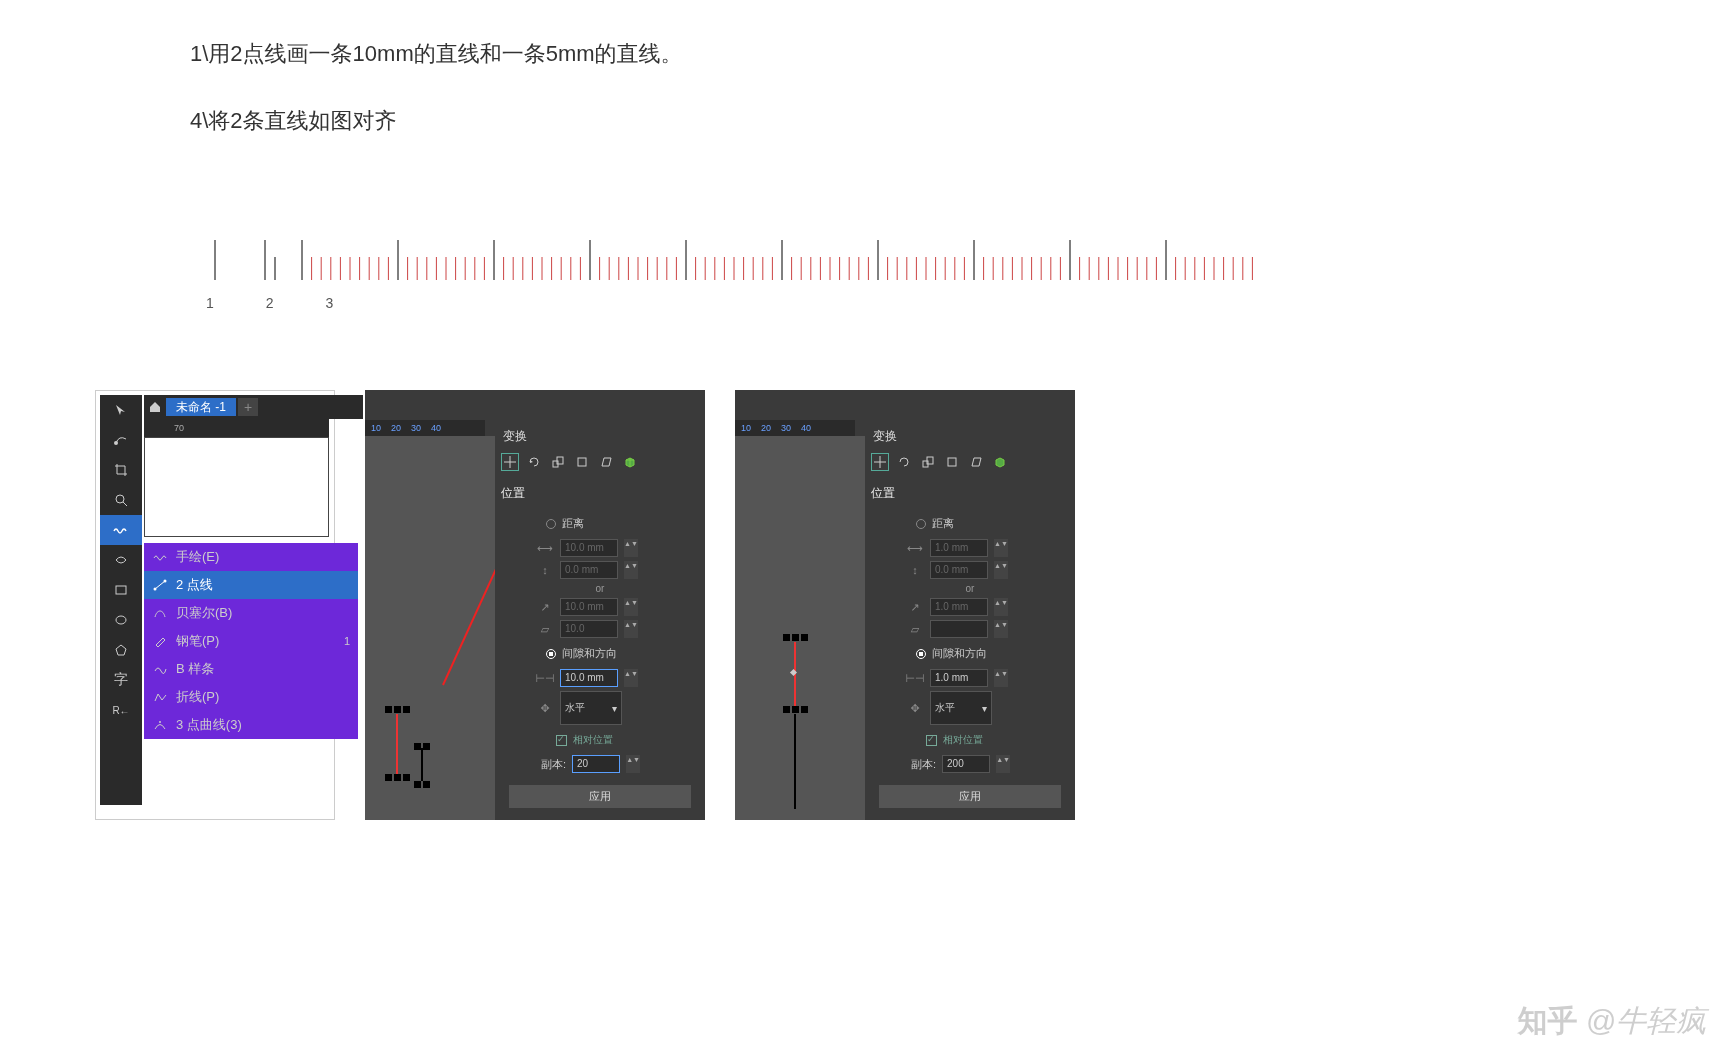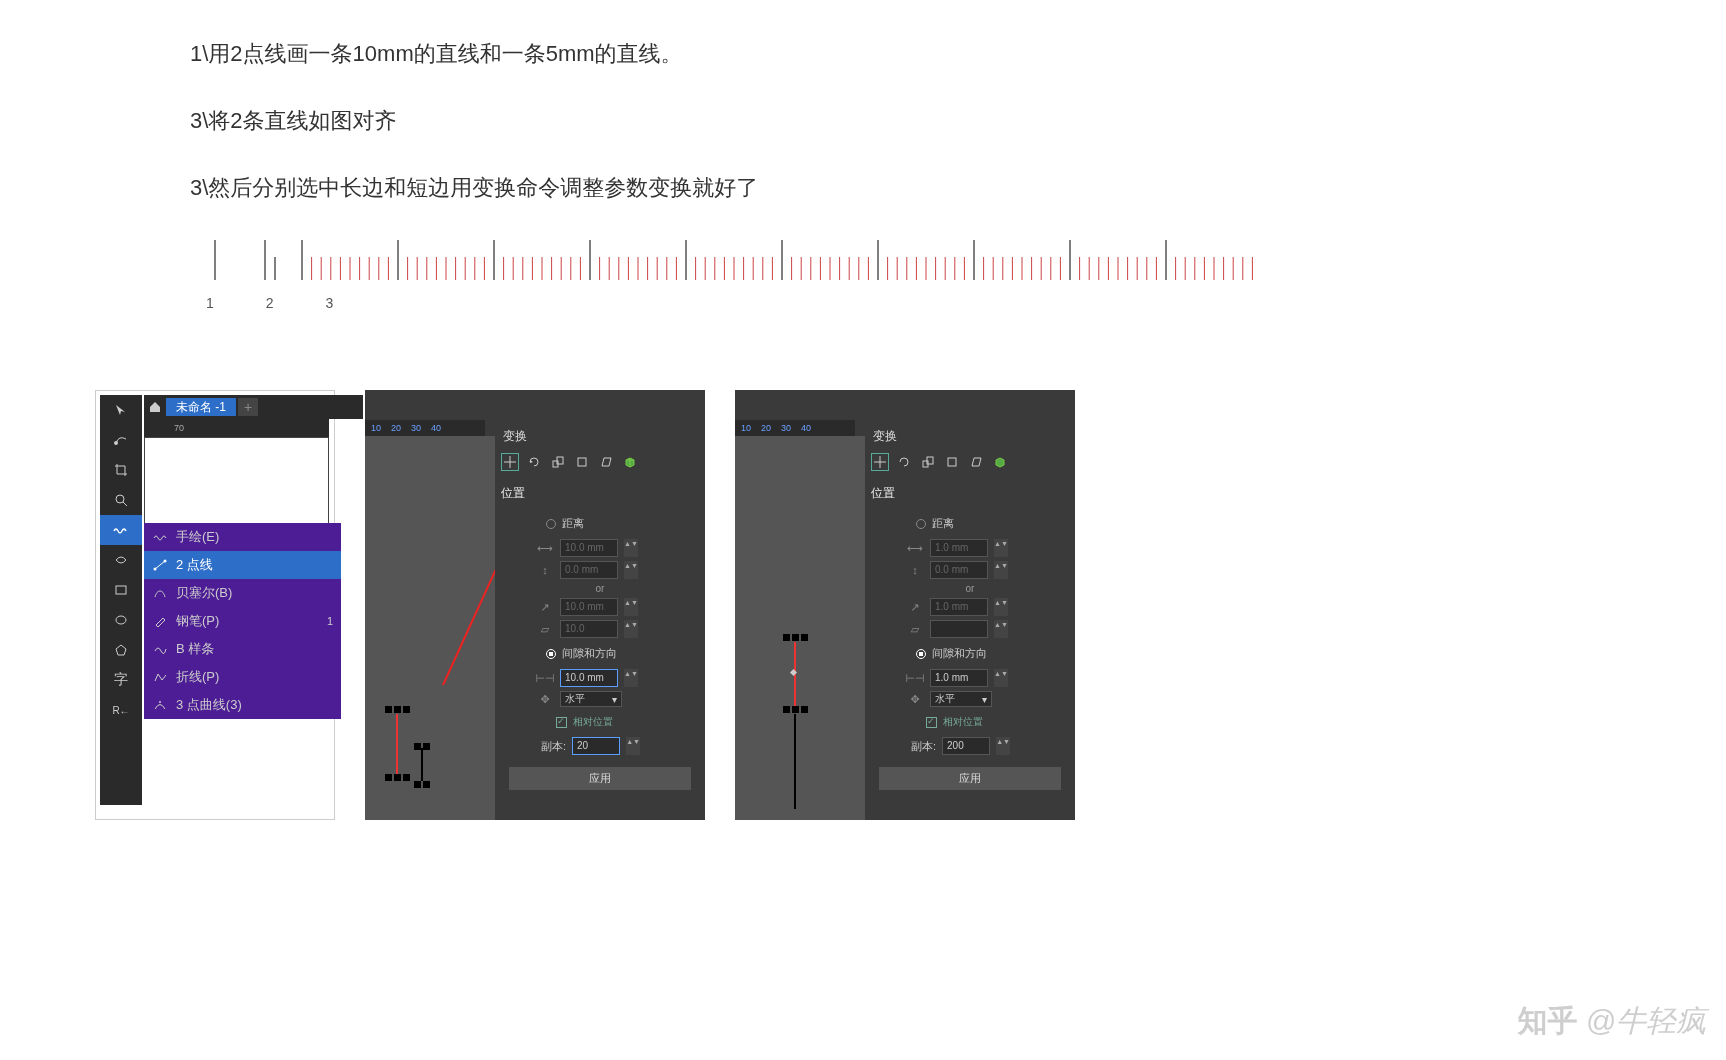--- a/index.html
+++ b/index.html
@@ -20,21 +20,21 @@
   .toolbox-wrap { width: 240px; height: 430px; border: 1px solid #ccc; background: #fff; position: relative; }
   .toolbox-col { position: absolute; left: 4px; top: 4px; width: 42px; height: 410px; background: #2a2a2a; display: flex; flex-direction: column; }
   .tool-icon { width: 42px; height: 30px; display: flex; align-items: center; justify-content: center; color: #ccc; font-size: 14px; cursor: pointer; }
   .tool-icon.active { background: #2d6ec8; }
   .tab-bar { position: absolute; left: 48px; top: 4px; height: 24px; background: #2a2a2a; width: 219px; display: flex; align-items: center; }
   .tab-home { width: 22px; height: 22px; display: flex; align-items: center; justify-content: center; color: #ccc; }
   .tab-active { background: #2d6ec8; color: #fff; font-size: 12px; padding: 3px 10px; height: 18px; display: flex; align-items: center; }
   .tab-add { width: 20px; height: 18px; background: #444; color: #888; display: flex; align-items: center; justify-content: center; font-size: 14px; margin-left: 2px; }
   .ruler-h { position: absolute; left: 48px; top: 28px; width: 185px; height: 18px; background: #2a2a2a; color: #aaa; font-size: 9px; display: flex; align-items: center; padding-left: 30px; }
   .canvas-area { position: absolute; left: 48px; top: 46px; width: 185px; height: 100px; background: #fff; border: 1px solid #444; }
-  .flyout { position: absolute; left: 48px; top: 132px; width: 197px; background: #4c1d95; color: #ccc; font-size: 13px; }
+  .flyout { position: absolute; left: 48px; top: 152px; width: 214px; background: #6d28d9; color: #ccc; font-size: 13px; }
   .fly-item { display: flex; align-items: center; padding: 5px 8px; gap: 8px; cursor: pointer; }
   .fly-item.highlighted { background: #2d6ec8; color: #fff; }
   .fly-icon { width: 16px; height: 16px; display: flex; align-items: center; justify-content: center; }
   .fly-shortcut { margin-left: auto; font-size: 11px; }
   
   
   .xform-panel { width: 340px; height: 430px; background: #3a3a3a; position: relative; color: #ccc; font-size: 11px; }
   .xform-ruler { position: absolute; left: 0; top: 30px; width: 120px; height: 16px; background: #2a2a2a; color: #6aa0ff; font-size: 9px; display: flex; align-items: center; padding: 0 6px; gap: 10px; }
   .xform-canvas { position: absolute; left: 0; top: 46px; width: 130px; height: 384px; background: #555; }
   .handle-sq { position: absolute; width: 7px; height: 7px; background: #000; }
@@ -47,41 +47,40 @@
   .dock-tab-icon { width: 18px; height: 18px; display: flex; align-items: center; justify-content: center; color: #aaa; border: 1px solid transparent; }
   .dock-tab-icon.sel { border: 1px solid #5a9; }
   .sect-label { font-size: 12px; color: #eee; margin: 14px 0; }
   .radio-row { display: flex; align-items: center; gap: 6px; margin: 8px 0; padding-left: 45px; }
   .radio { width: 10px; height: 10px; border-radius: 50%; border: 1px solid #888; display: inline-block; }
   .radio.on { background: radial-gradient(circle, #fff 0 40%, transparent 41%); border-color: #fff; }
   .input-row { display: flex; align-items: center; gap: 6px; margin: 4px 0; padding-left: 35px; }
   .num-input { background: #2a2a2a; border: 1px solid #555; color: #ccc; font-size: 10px; padding: 2px 4px; width: 58px; height: 18px; }
   .num-input.active { border-color: #5a9fff; }
   .spin { background: #444; width: 14px; height: 18px; display: flex; flex-direction: column; font-size: 7px; line-height: 9px; align-items: center; color: #aaa; }
-  .sel-input { background: #2a2a2a; border: 1px solid #555; color: #ccc; font-size: 10px; padding: 2px 4px; width: 62px; height: 16px; display: flex; align-items: center; justify-content: space-between; }
+  .sel-input { background: #2a2a2a; border: 1px solid #555; color: #ccc; font-size: 10px; padding: 2px 4px; width: 62px; height: 34px; display: flex; align-items: center; justify-content: space-between; }
   .or-text { text-align: center; font-size: 10px; color: #999; margin: 4px 0; }
   .chk-row { display: flex; align-items: center; gap: 6px; padding-left: 55px; margin: 8px 0; color: #7a9; font-size: 10px; }
   .chk { width: 11px; height: 11px; border: 1px solid #7a9; display: inline-block; position: relative; }
   .chk.on::after { content: "✓"; position: absolute; font-size: 9px; top: -2px; left: 0; color: #7a9; }
   .copies-row { display: flex; align-items: center; gap: 6px; padding-left: 40px; margin: 8px 0; }
   .apply-btn { background: #555; color: #ddd; font-size: 11px; padding: 4px 0; text-align: center; margin: 12px 8px 0; cursor: pointer; }
   .row-icon { width: 18px; display: flex; align-items: center; justify-content: center; color: #888; }
   
   .red-arrow { position: absolute; pointer-events: none; }
   
   .watermark { position: absolute; right: 20px; bottom: 18px; font-size: 30px; color: rgba(180,180,180,0.65); font-style: italic; }
   .zhihu-logo { font-weight: bold; font-style: normal; margin-right: 8px; }
 </style>
 </head>
 <body>
 
 <div class="instructions">
   <p>1\用2点线画一条10mm的直线和一条5mm的直线。</p>
-  <p>3\将2条直线如图对齐</p>
-  <p>3\然后分别选中长边和短边用变换命令调整参数变换就好了</p>
+  <p>4\将2条直线如图对齐</p>
 </div>
 
 <div class="ruler-area">
   <svg class="sample-ticks" viewBox="0 0 75 50">
     <line x1="5" y1="5" x2="5" y2="45" stroke="#000" stroke-width="1"></line>
     <line x1="55" y1="5" x2="55" y2="45" stroke="#000" stroke-width="1"></line>
     <line x1="65" y1="22" x2="65" y2="45" stroke="#000" stroke-width="1"></line>
   </svg>
   <svg class="ruler-main" viewBox="0 0 960 50">
     <g id="ruler-ticks">

